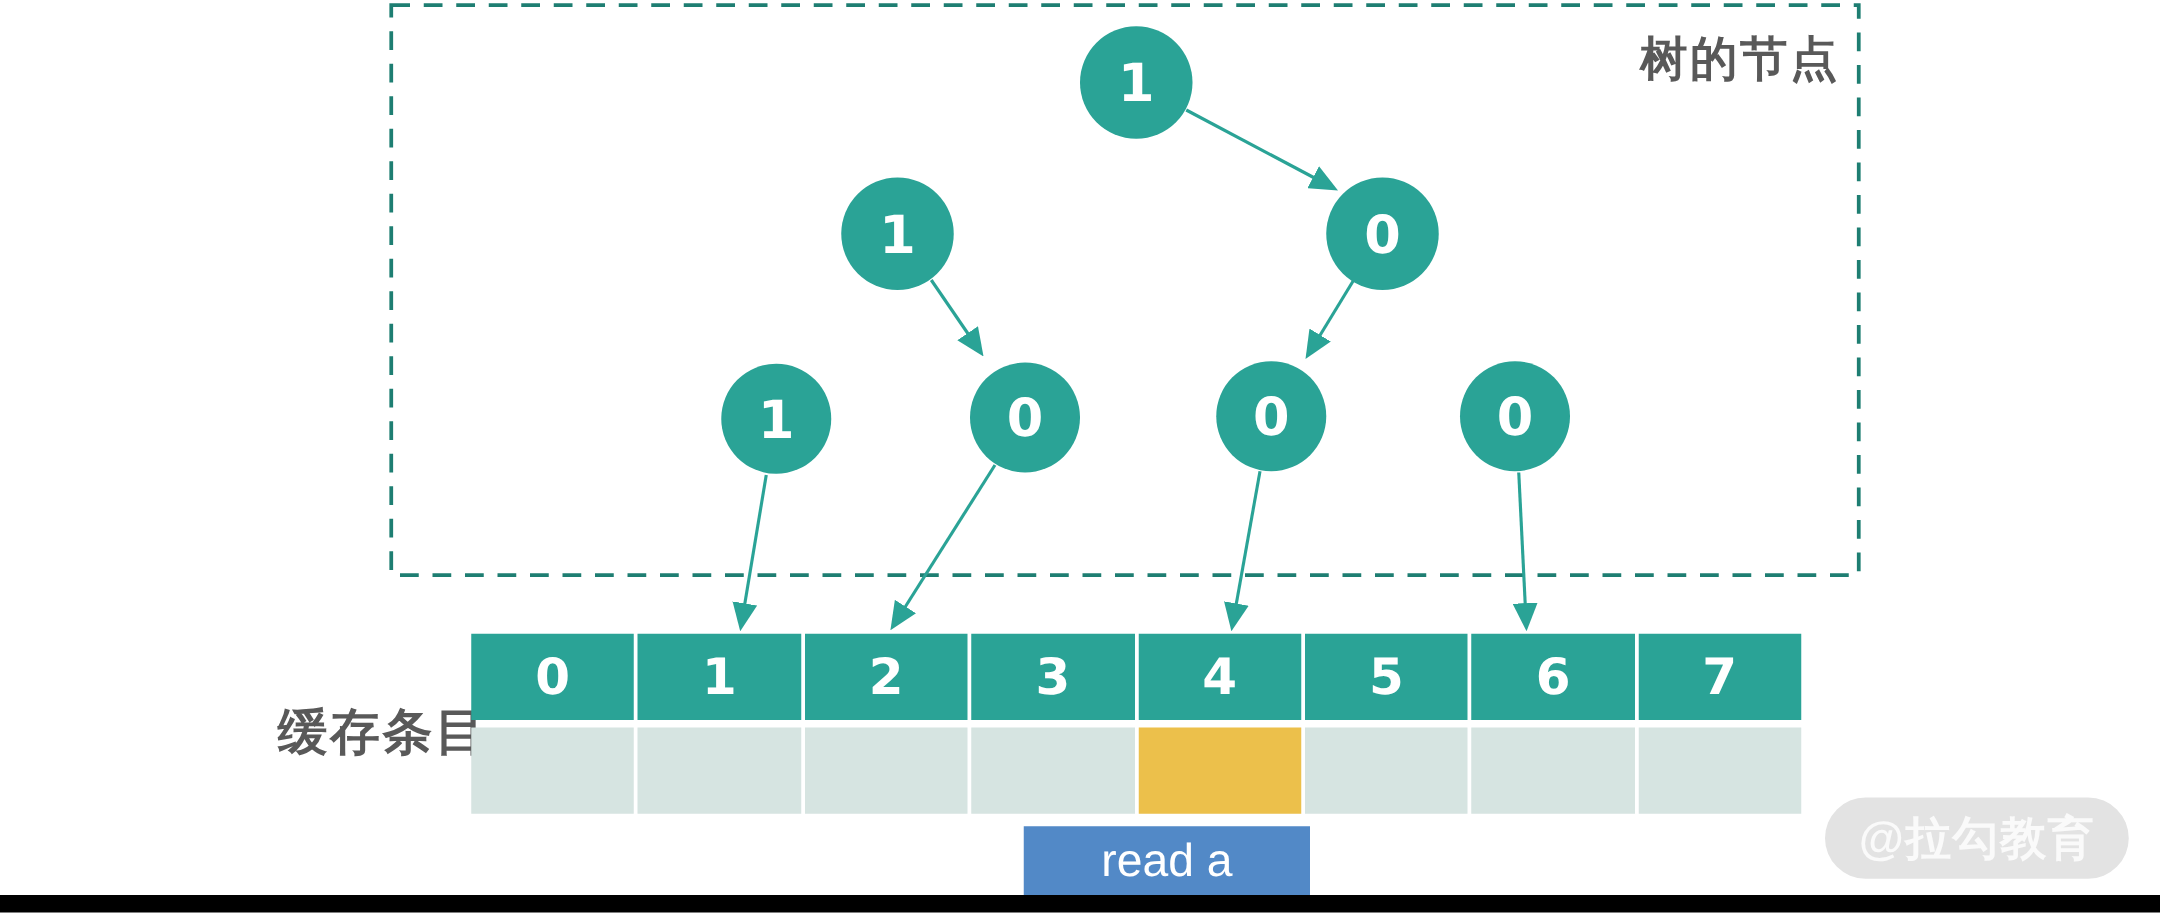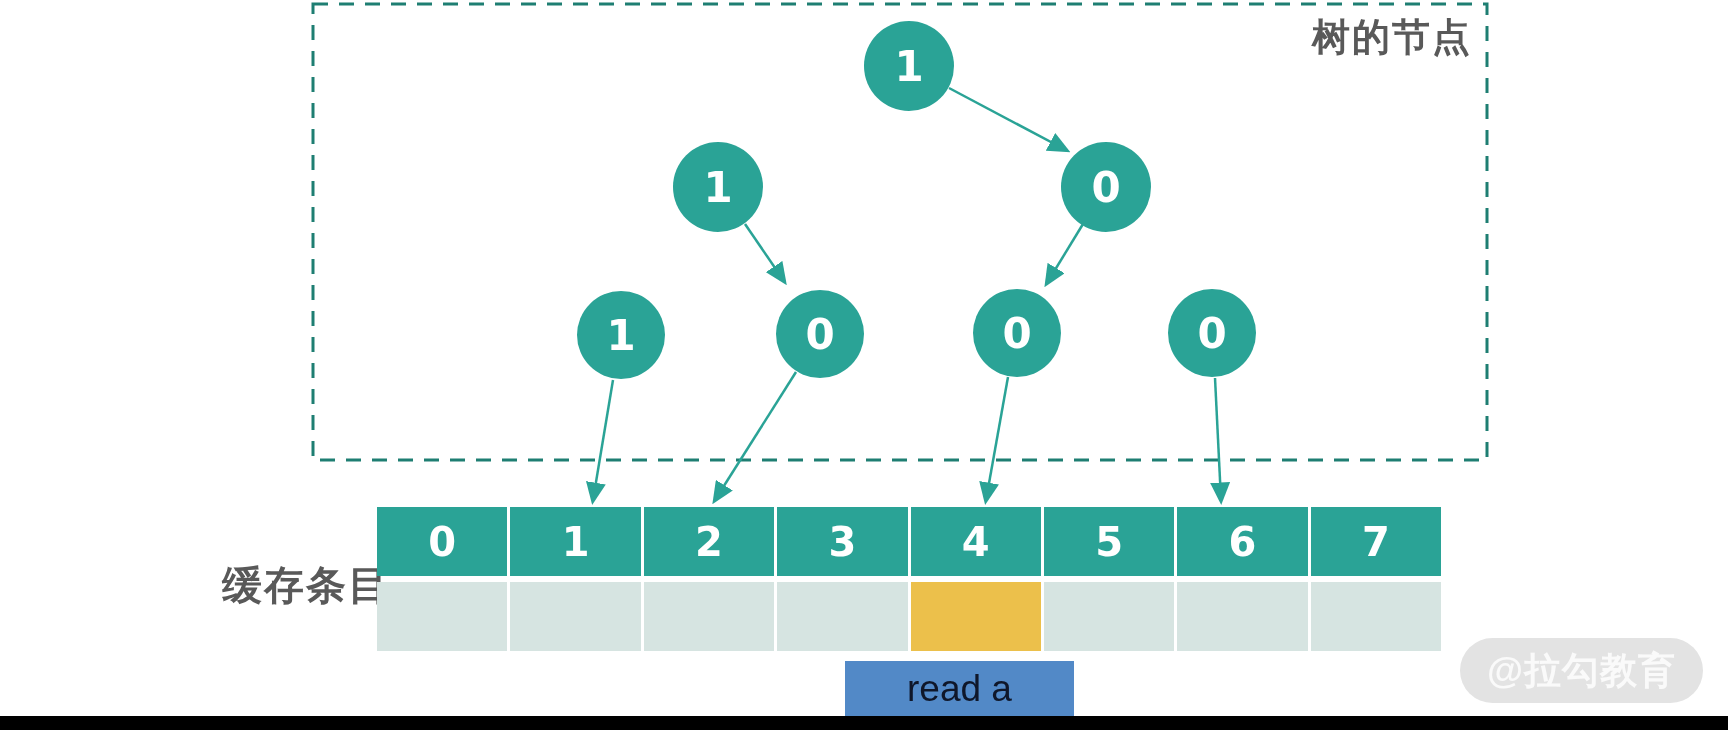--- a/index.html
+++ b/index.html
@@ -34,22 +34,22 @@
     background:#2aa396;color:#ffffff;
     display:flex;align-items:center;justify-content:center;
     font-size:40px;font-weight:700;
     font-family:"DejaVu Sans","Liberation Sans",sans-serif;
   }
   .body-row{top:582px;}
   .body-row .cell{background:#d6e4e1;}
   .body-row .cell.highlight{background:#ecc04b;}
   
   .action-bar{
-    position:absolute;left:845px;top:661px;width:229px;height:56px;
-    background:#5289c7;color:#0f172a;
+    position:absolute;left:819px;top:661px;width:229px;height:56px;
+    background:#5289c7;color:#ffffff;
     display:flex;align-items:center;justify-content:center;
     font-size:37px;font-weight:400;
   }
   
   .watermark{
     position:absolute;left:1460px;top:638px;width:243px;height:65px;
     background:#e3e3e3;border-radius:33px;color:#fafafa;
     display:flex;align-items:center;justify-content:center;
     font-size:37px;font-weight:700;letter-spacing:1px;
   }
@@ -73,21 +73,21 @@
   <line x1="949" y1="88" x2="1066" y2="150" stroke="#2aa396" stroke-width="2.5" marker-end="url(#arrow)"></line>
   <line x1="745" y1="224" x2="784" y2="281" stroke="#2aa396" stroke-width="2.5" marker-end="url(#arrow)"></line>
   <line x1="1083" y1="224" x2="1047" y2="283" stroke="#2aa396" stroke-width="2.5" marker-end="url(#arrow)"></line>
 
   <line x1="613" y1="380" x2="593" y2="500" stroke="#2aa396" stroke-width="2.5" marker-end="url(#arrow)"></line>
   <line x1="796" y1="372" x2="715" y2="500" stroke="#2aa396" stroke-width="2.5" marker-end="url(#arrow)"></line>
   <line x1="1008" y1="377" x2="986" y2="500" stroke="#2aa396" stroke-width="2.5" marker-end="url(#arrow)"></line>
   <line x1="1215" y1="378" x2="1221" y2="500" stroke="#2aa396" stroke-width="2.5" marker-end="url(#arrow)"></line>
 </svg>
 
-<div class="zone-label" style="left:1312px;top:12px;">树的节点</div>
+<div class="zone-label" style="left:1312px;top:22px;">树的节点</div>
 
 <div class="node" style="left:864px;top:21px;">
   <span>1</span>
 </div>
 <div class="node" style="left:673px;top:142px;">
   <span>1</span>
 </div>
 <div class="node" style="left:1061px;top:142px;">
   <span>0</span>
 </div>

